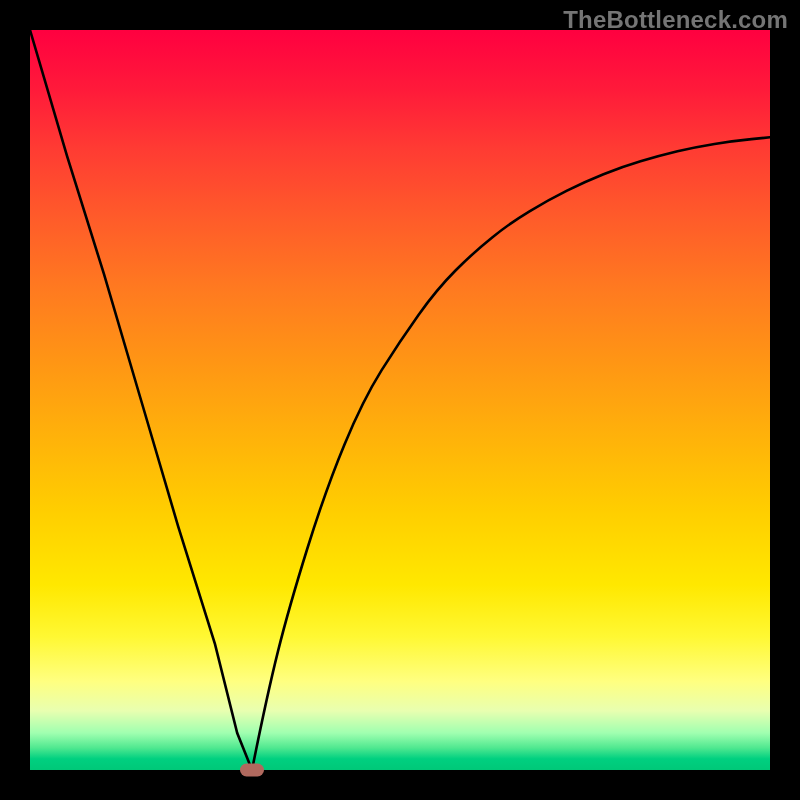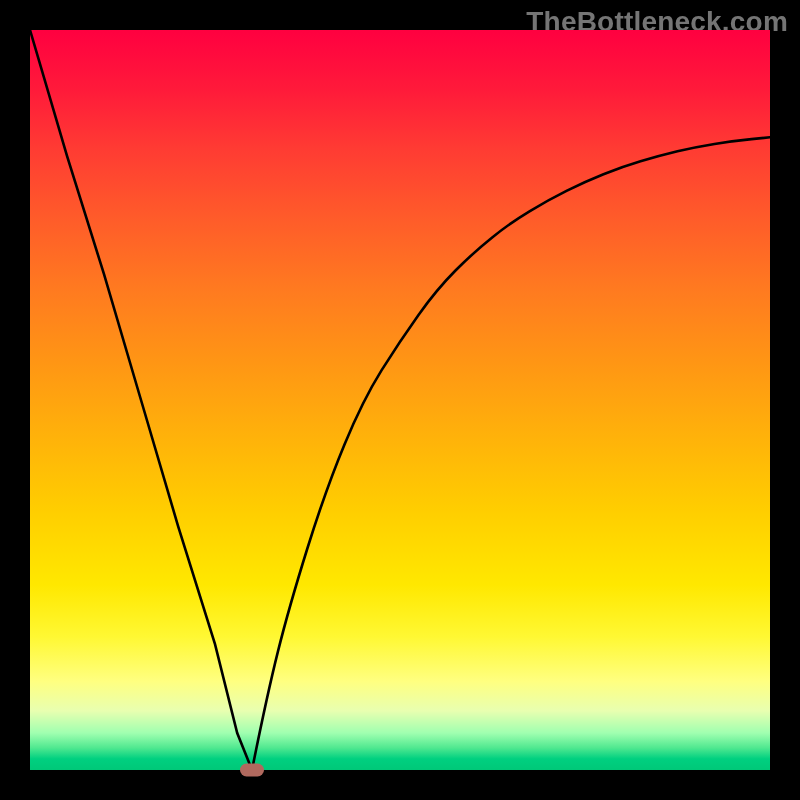--- a/index.html
+++ b/index.html
@@ -33,21 +33,21 @@
       #50e890 97%,
       #00d080 98.5%,
       #00c878 100%
     );
   }
   .watermark {
     position: absolute;
     top: 6px;
     right: 12px;
     font-family: Arial, Helvetica, sans-serif;
-    font-size: 28px;
+    font-size: 24px;
     font-weight: 600;
     color: #757575;
     letter-spacing: 0.2px;
   }
   .curve-svg {
     position: absolute;
     left: 0; top: 0;
     width: 740px; height: 740px;
   }
   .marker {

